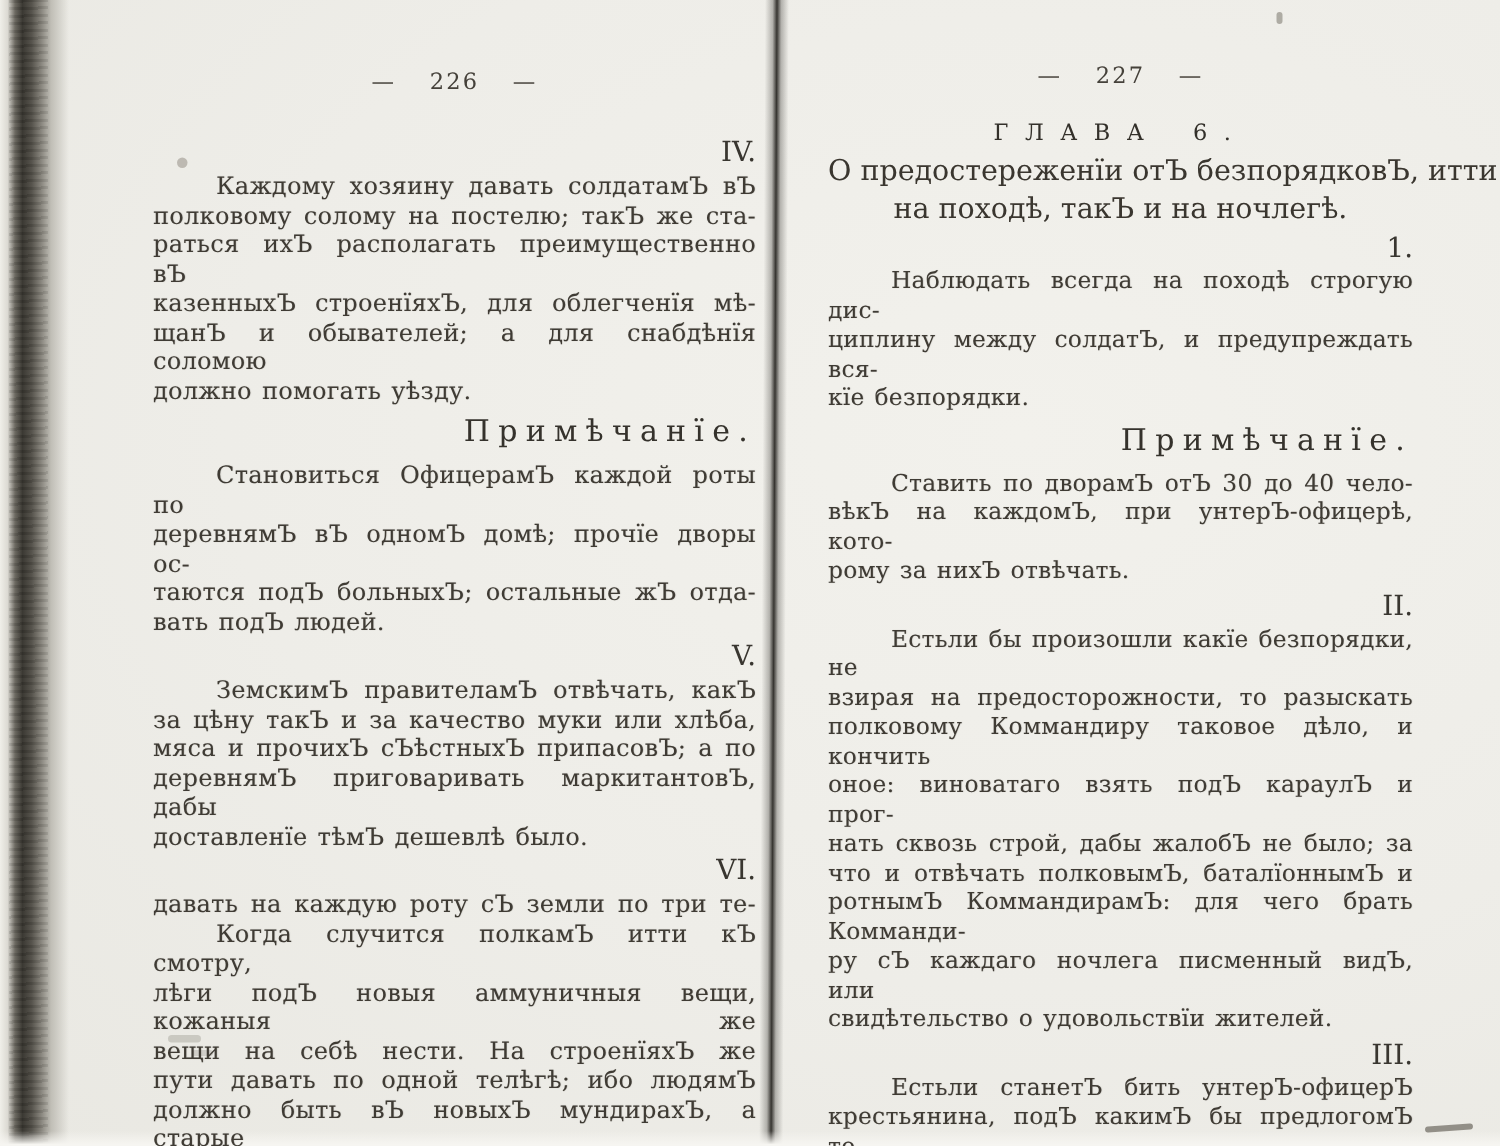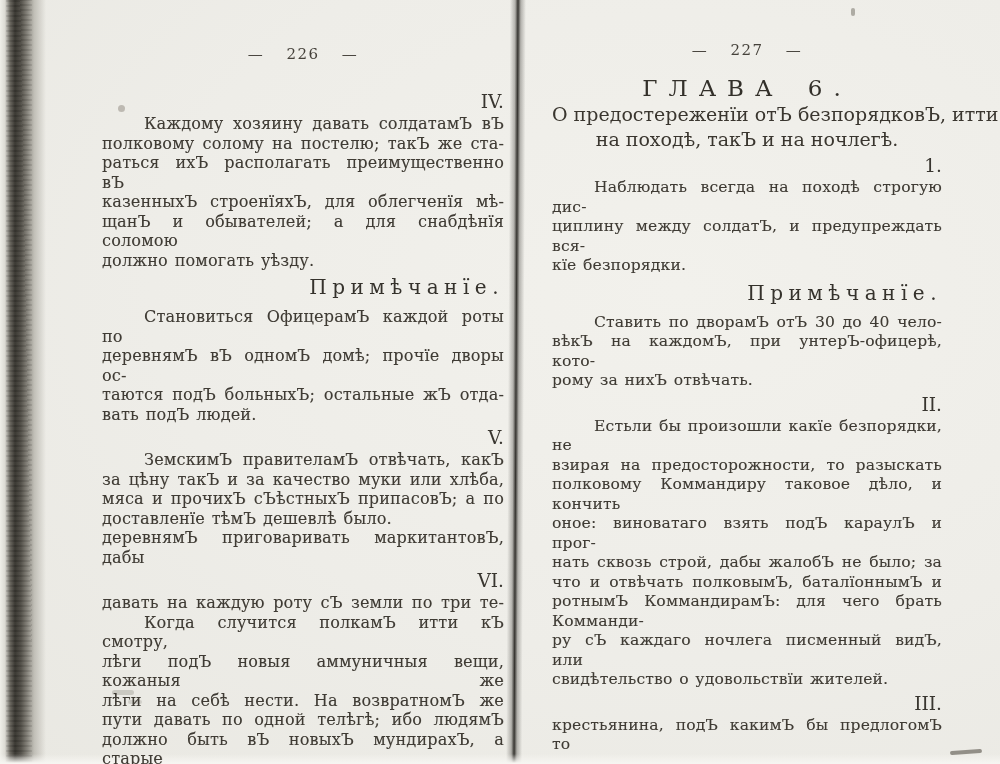--- a/index.html
+++ b/index.html
@@ -56,21 +56,21 @@
   .line{
     text-align:justify;text-align-last:justify;
     font-size:16px;line-height:19.5px;
     word-spacing:1.5px;letter-spacing:0.2px;
     text-shadow:0.3px 0.3px 0.6px rgba(64,60,53,0.30);
   }
   .page-col-right .line{font-size:15.5px;}
   .line.firstline{text-indent:42px;}
   .line.lastline{text-align-last:left;}
   .chapter-heading{
-    text-align:center;font-size:23px;line-height:28px;
+    text-align:center;font-size:15px;line-height:28px;
     letter-spacing:11px;word-spacing:6px;margin-top:16px;color:#33302a;
   }
   .chapter-title-line{
     text-align:center;font-size:19px;line-height:25px;
     white-space:nowrap;color:#3a362f;
   }
   .chapter-title-line:first-of-type{margin-top:2px;}
   
   .speck{position:absolute;border-radius:50%;}
   .speck-1{left:118px;top:105px;width:7px;height:7px;background:rgba(130,125,114,0.45);}
@@ -108,27 +108,27 @@
         <div class="line lastline">должно помогать уѣзду.</div>
         <div class="sec-heading spaced">Примѣчанїе.</div>
         <div class="line firstline">Становиться ОфицерамЪ каждой роты по</div>
         <div class="line">деревнямЪ вЪ одномЪ домѣ; прочїе дворы ос-</div>
         <div class="line">таются подЪ больныхЪ; остальные жЪ отда-</div>
         <div class="line lastline">вать подЪ людей.</div>
         <div class="sec-heading">V.</div>
         <div class="line firstline">ЗемскимЪ правителамЪ отвѣчать, какЪ</div>
         <div class="line">за цѣну такЪ и за качество муки или хлѣба,</div>
         <div class="line">мяса и прочихЪ сЪѣстныхЪ припасовЪ; а по</div>
+        <div class="line">деревнямЪ приговаривать маркитантовЪ, дабы</div>
         <div class="line lastline">доставленїе тѣмЪ дешевлѣ было.</div>
-        <div class="line">деревнямЪ приговаривать маркитантовЪ, дабы</div>
         <div class="sec-heading">VI.</div>
         <div class="line">давать на каждую роту сЪ земли по три те-</div>
         <div class="line firstline">Когда случится полкамЪ итти кЪ смотру,</div>
         <div class="line">лѣги подЪ новыя аммуничныя вещи, кожаныя же</div>
-        <div class="line">лѣги на себѣ нести. На возвратномЪ же</div>
+        <div class="line">вещи на себѣ нести. На строенїяхЪ же</div>
         <div class="line">пути давать по одной телѣгѣ; ибо людямЪ</div>
         <div class="line">должно быть вЪ новыхЪ мундирахЪ, а старые</div>
       </div>
   </div>
 
   <div class="page page-col-right">
     <div class="page-header">— 227 —</div>
     <div class="chapter-heading">ГЛАВА 6.</div>
     <div class="chapter-title-line">О предостереженїи отЪ безпорядковЪ, итти</div>
     <div class="chapter-title-line">на походѣ, такЪ и на ночлегѣ.</div>
@@ -145,17 +145,18 @@
         <div class="line firstline">Естьли бы произошли какїе безпорядки, не</div>
         <div class="line">взирая на предосторожности, то разыскать</div>
         <div class="line">полковому Коммандиру таковое дѣло, и кончить</div>
         <div class="line">оное: виноватаго взять подЪ караулЪ и прог-</div>
         <div class="line">нать сквозь строй, дабы жалобЪ не было; за</div>
         <div class="line">что и отвѣчать полковымЪ, баталїоннымЪ и</div>
         <div class="line">ротнымЪ КоммандирамЪ: для чего брать Комманди-</div>
         <div class="line">ру сЪ каждаго ночлега писменный видЪ, или</div>
         <div class="line lastline">свидѣтельство о удовольствїи жителей.</div>
         <div class="sec-heading">III.</div>
+        <div class="line firstline">Естьли станетЪ бить унтерЪ-офицерЪ</div>
         <div class="line">крестьянина, подЪ какимЪ бы предлогомЪ то</div>
       </div>
 
   </div>
 </div>
 
 </body></html>

